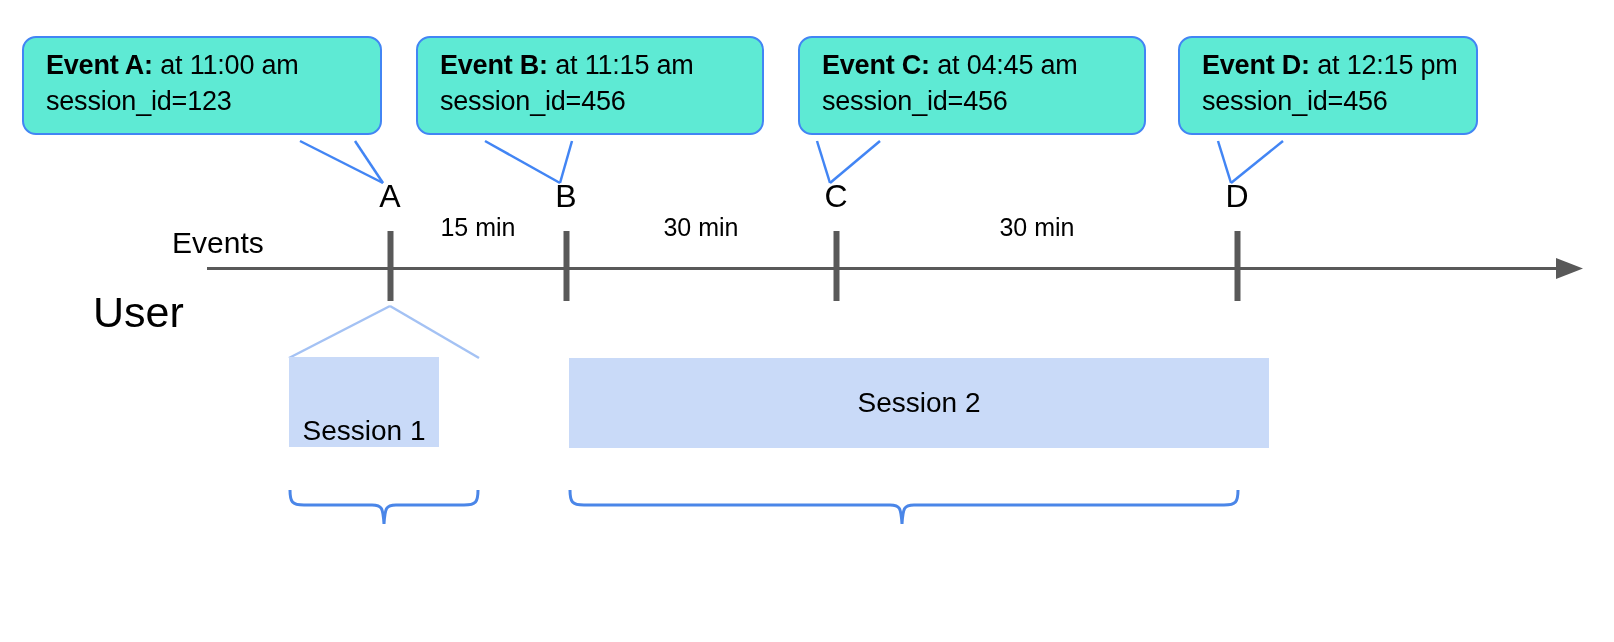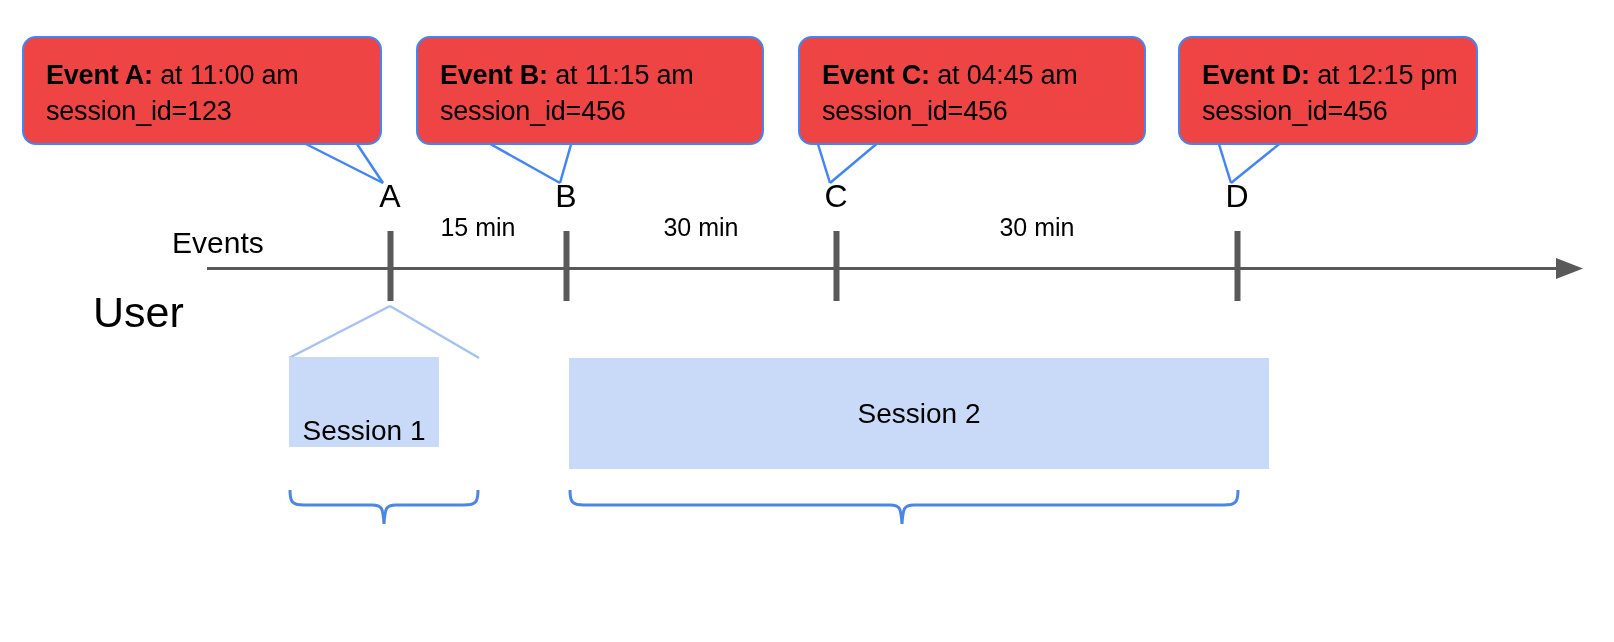--- a/index.html
+++ b/index.html
@@ -12,22 +12,22 @@
     position:relative;
   }
   #stage{position:absolute;left:0;top:0;width:1614px;height:642px;}
 
   
   .callout{
     position:absolute;
     box-sizing:border-box;
     border:2.5px solid var(--accent,#4285f4);
     border-radius:14px;
-    background:#ef4444;
-    padding:20px 18px 14px 22px;
+    background:#5eead4;
+    padding:10px 18px 14px 22px;
     font-size:27px;
     line-height:1.32;
     letter-spacing:-0.2px;
     white-space:nowrap;
     z-index:4;
   }
   .callout .ttl{font-weight:bold;}
   .callout .ln2{display:block;}
 
   
@@ -135,18 +135,18 @@
   <div class="evletter" style="left:816px;top:178px;">C</div>
   <div class="evletter" style="left:1217px;top:178px;">D</div>
 
   <div class="gaplabel" style="left:408px;top:213px;width:140px;">15 min</div>
   <div class="gaplabel" style="left:631px;top:213px;width:140px;">30 min</div>
   <div class="gaplabel" style="left:967px;top:213px;width:140px;">30 min</div>
 
   <div class="session" style="left:289px;top:357px;width:150px;height:90px;align-items:flex-end;">
     <span>Session 1</span>
   </div>
-  <div class="session" style="left:569px;top:358px;width:700px;height:111px;">
+  <div class="session" style="left:569px;top:358px;width:700px;height:90px;">
     <span>Session 2</span>
   </div>
 
 
 </div>
 
 </body></html>

